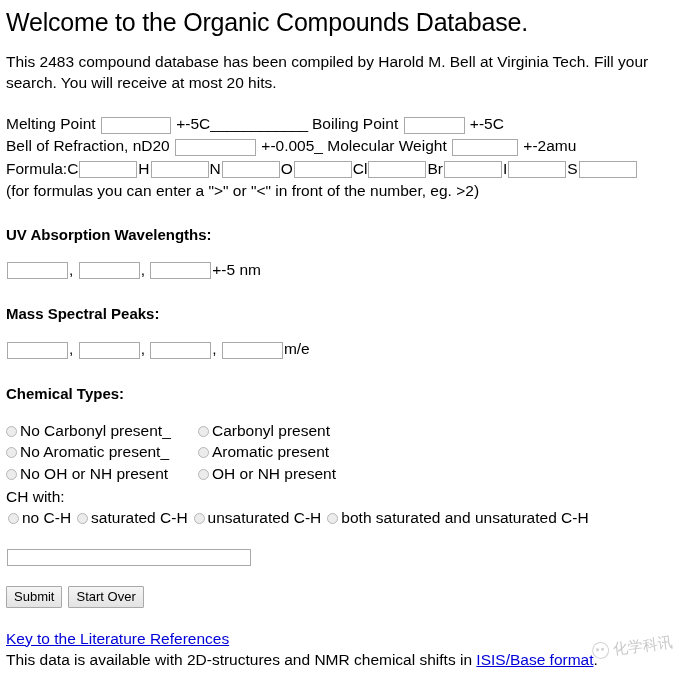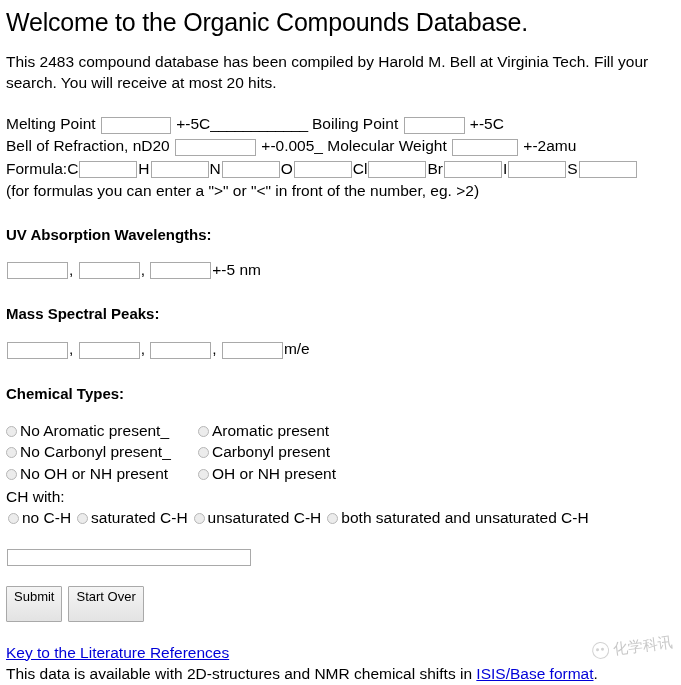--- a/index.html
+++ b/index.html
@@ -87,21 +87,21 @@
   .compound-row { margin-top: 18px; }
 
   .btn-row { margin-top: 20px; margin-bottom: 20px; }
   button.btn {
     font-family: "Liberation Sans", sans-serif;
     font-size: 13px;
     color: #000;
     background: linear-gradient(#f5f5f5, #e3e3e3);
     border: 1px solid #a9a9a9;
     border-radius: 1px;
-    padding: 2px 7px 17px 7px;
+    padding: 2px 7px 3px 7px;
     margin-right: 6px;
     cursor: pointer;
   }
   a.link {
     color: #0000d8;
     text-decoration: underline;
     font-size: 15.5px;
   }
   .footer-line { line-height: 1.38; }
   .watermark {
@@ -195,25 +195,25 @@
     <input class="txt w55" type="text" value="" style=""><span>,</span>
     <input class="txt w55" type="text" value="" style=""><span>,</span>
     <input class="txt w55" type="text" value="" style=""><span>m/e</span>
   </div>
 
   <h3 class="section-head">Chemical Types:</h3>
 
   <div class="radio-block">
 
     <div class="radio-line">
+      <span class="col-a"><input class="rdo" type="radio" name="carbonyl" style=""><span>No Carbonyl present_</span></span><span><input class="rdo" type="radio" name="carbonyl" style=""><span>Carbonyl present</span></span>
+    </div>
+
+    <div class="radio-line">
       <span class="col-a"><input class="rdo" type="radio" name="aromatic" style=""><span>No Aromatic present_</span></span><span><input class="rdo" type="radio" name="aromatic" style=""><span>Aromatic present</span></span>
-    </div>
-
-    <div class="radio-line">
-      <span class="col-a"><input class="rdo" type="radio" name="carbonyl" style=""><span>No Carbonyl present_</span></span><span><input class="rdo" type="radio" name="carbonyl" style=""><span>Carbonyl present</span></span>
     </div>
 
     <div class="radio-line">
       <span class="col-a"><input class="rdo" type="radio" name="ohnh" style=""><span>No OH or NH present</span></span><span><input class="rdo" type="radio" name="ohnh" style=""><span>OH or NH present</span></span>
     </div>
 
     <div class="ch-type-label">CH with:</div>
 
     <div class="ch-line"><input class="rdo first" type="radio" name="chtype" style=""><span>no C-H</span><input class="rdo" type="radio" name="chtype" style=""><span>saturated C-H</span><input class="rdo" type="radio" name="chtype" style=""><span>unsaturated C-H</span><input class="rdo" type="radio" name="chtype" style=""><span>both saturated and unsaturated C-H</span></div>
   </div>

